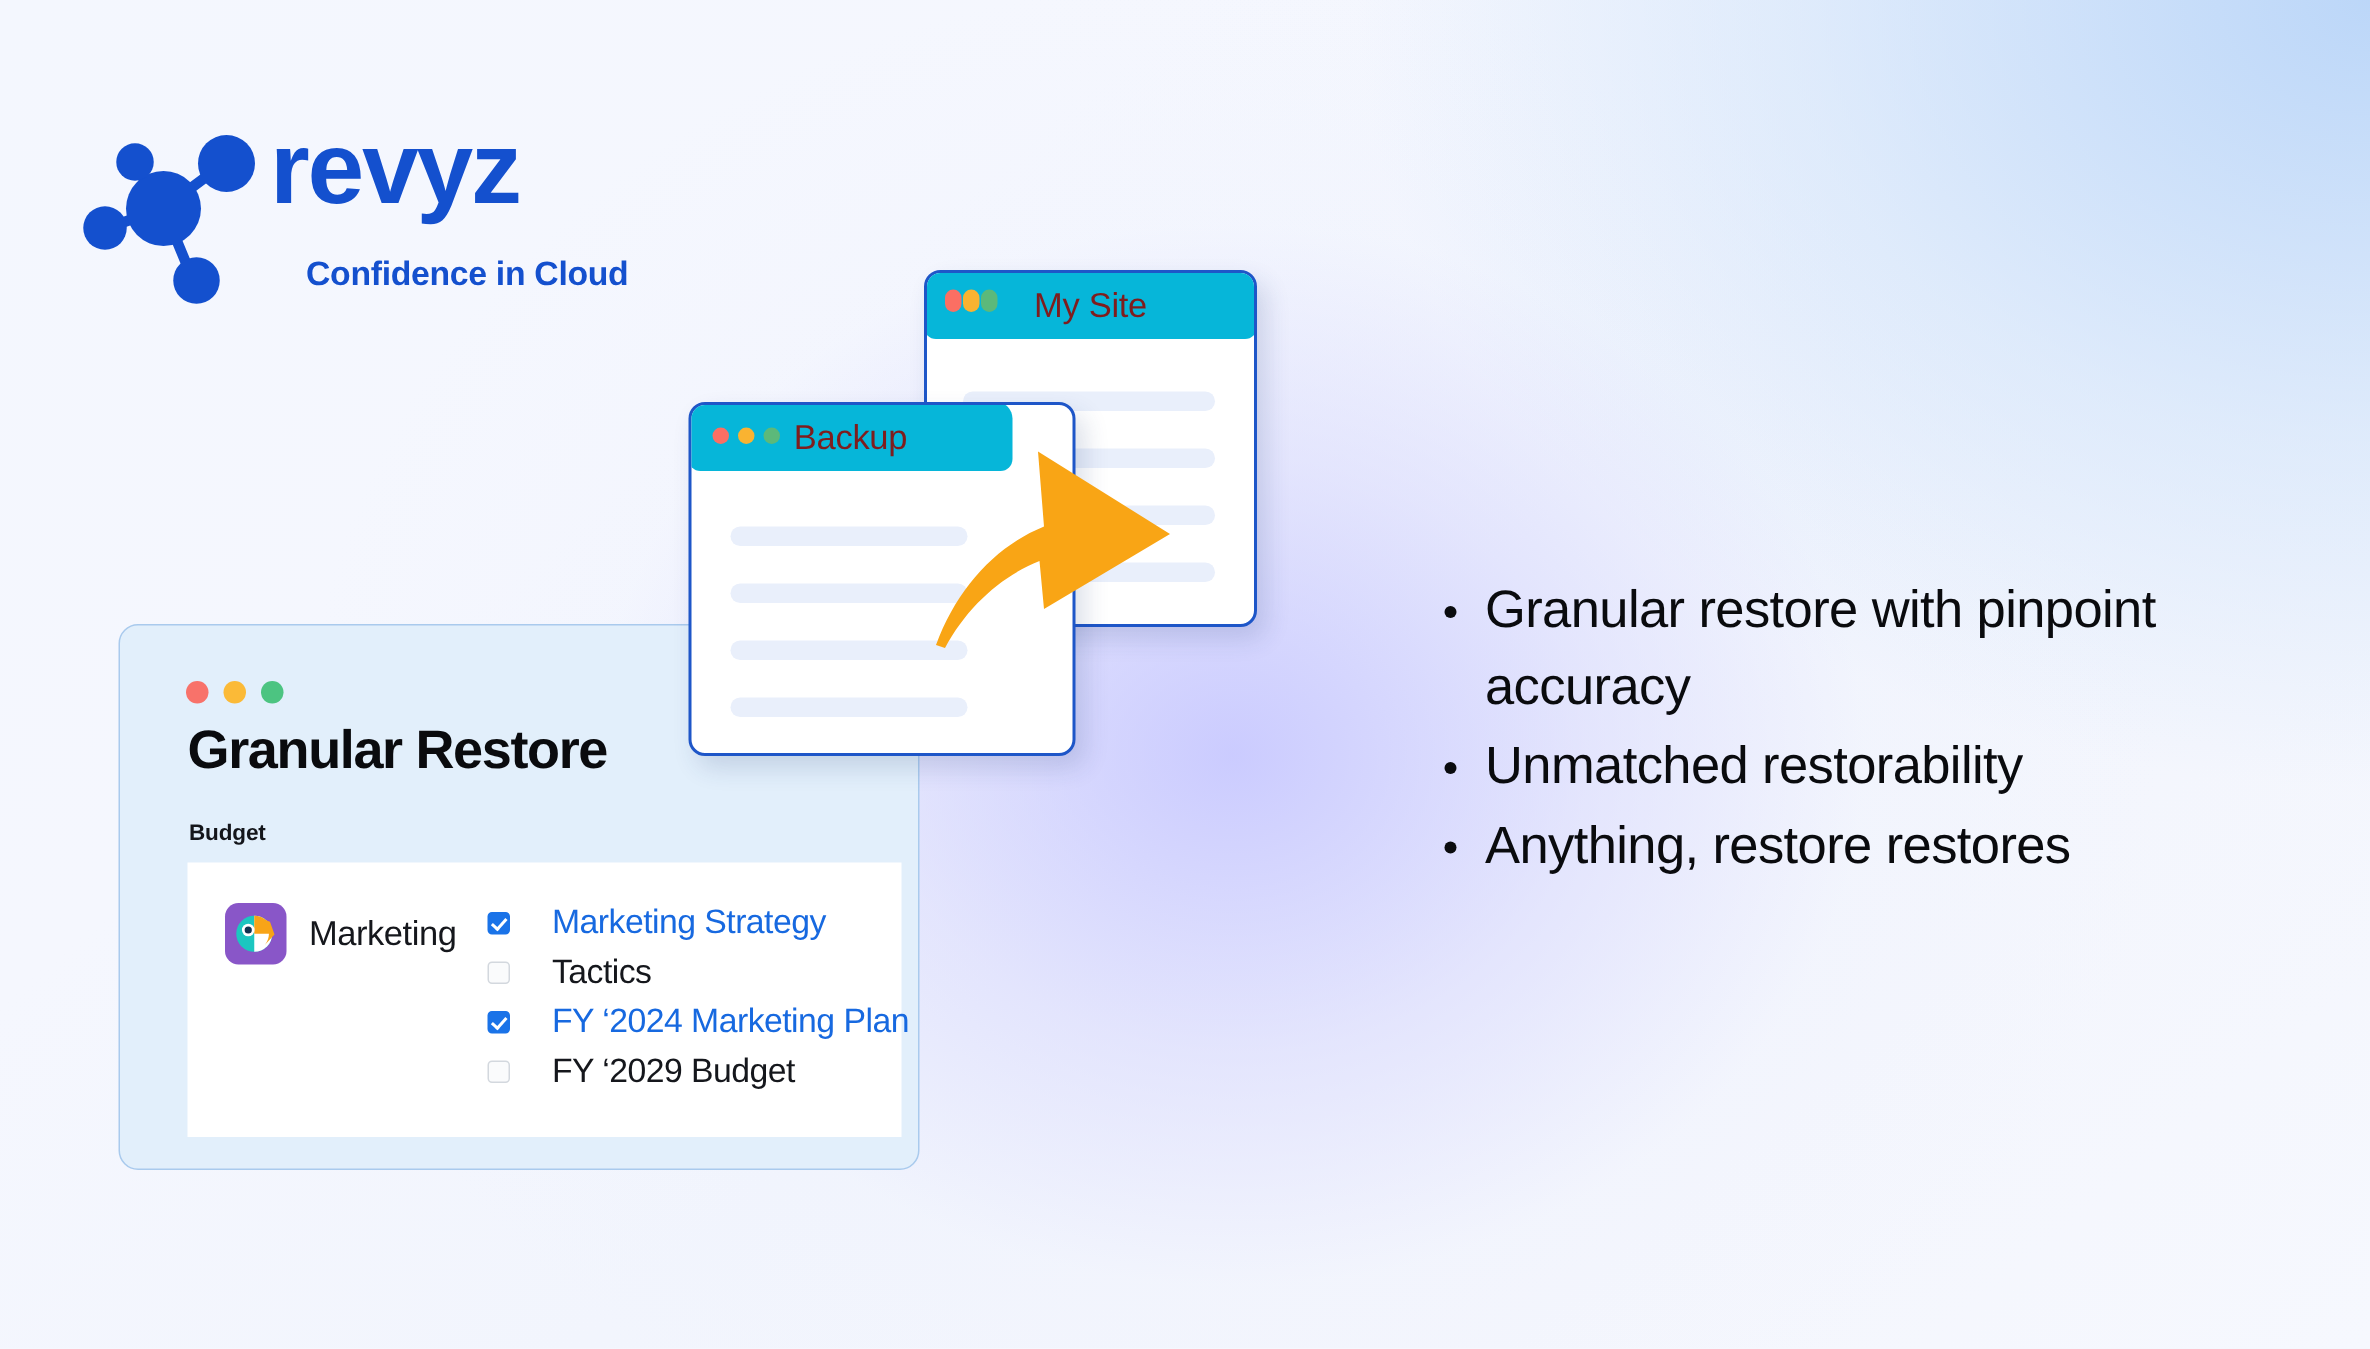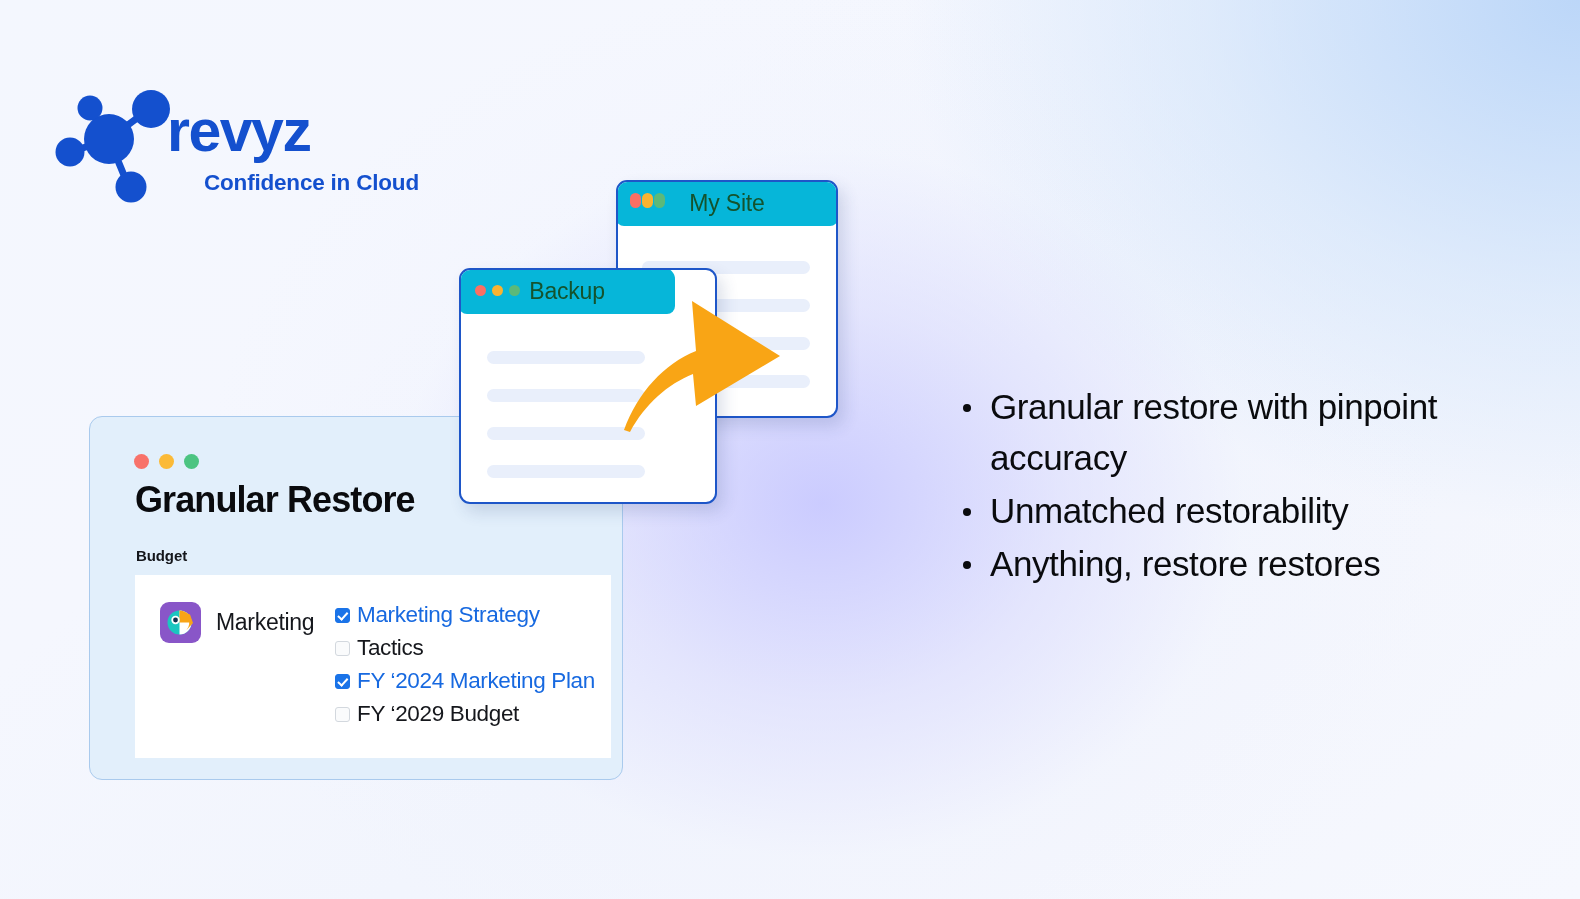--- a/index.html
+++ b/index.html
@@ -36,29 +36,28 @@
   }
   #logo-mark {
     position: absolute;
     left: 0px;
     top: 4px;
     width: 130px;
     height: 130px;
   }
   #logo-word {
     position: absolute;
-    left: 115px;
+    left: 128px;
     top: 6px;
-    font-size: 59px;
+    font-size: 68px;
     font-weight: 700;
     letter-spacing: -1.5px;
     color: #1450ce;
     line-height: 1;
     font-family: "Liberation Sans", sans-serif;
-    margin-top: 24px;
   }
   #logo-tagline {
     position: absolute;
     left: 152px;
     top: 100px;
     font-size: 22.5px;
     font-weight: 700;
     letter-spacing: -0.2px;
     color: #1450ce;
     line-height: 1;
@@ -100,21 +99,21 @@
     top: 23px;
     width: 8px;
     height: 8px;
     border-radius: 50%;
     background: #0a0b0e;
   }
 
   
   #granular-card {
     position: absolute;
-    left: 89px;
+    left: 79px;
     top: 416px;
     width: 534px;
     height: 364px;
     background: #e2effb;
     border: 1.6px solid #a9caed;
     border-radius: 13px;
     box-sizing: border-box;
   }
   #granular-dots {
     position: absolute;
@@ -181,20 +180,21 @@
     position: absolute;
     left: 200px;
     top: 24px;
     width: 270px;
   }
   .page-item {
     display: flex;
     align-items: center;
     height: 33px;
     white-space: nowrap;
+    gap: 21px;
   }
   .cbx {
     width: 15px;
     height: 15px;
     border-radius: 3px;
     flex: 0 0 auto;
     box-sizing: border-box;
     position: relative;
     margin-right: 7px;
   }
@@ -235,21 +235,21 @@
     top: -2px;
     height: 46px;
     background: #06b6d9;
     border-radius: 11px 11px 8px 8px;
     display: flex;
     align-items: center;
   }
   .win-title {
     width: 100%;
     text-align: center;
-    color: #14532d;
+    color: #7f1d1d;
     font-size: 23px;
     letter-spacing: -0.2px;
   }
   .win-dots {
     position: absolute;
     display: flex;
     align-items: center;
   }
   .wdot { border-radius: 50%; }
   .line {

